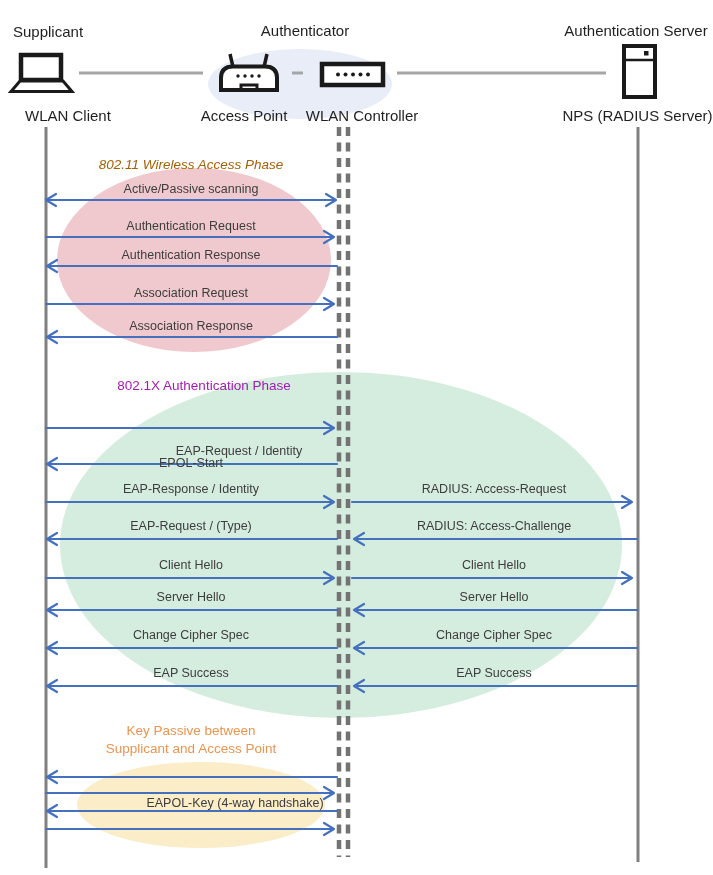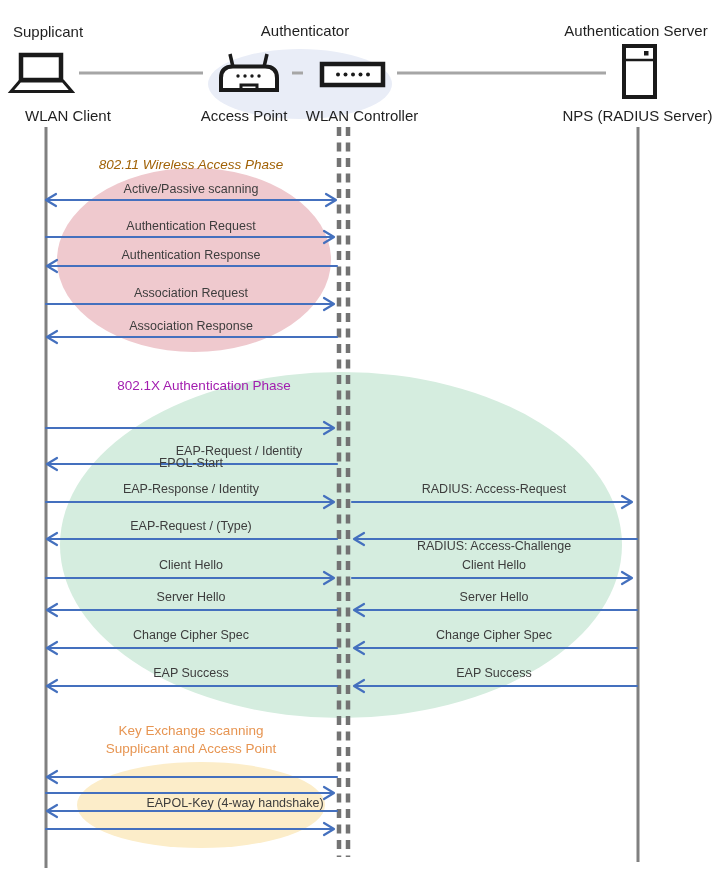--- a/index.html
+++ b/index.html
@@ -181,40 +181,40 @@
   <div class="lbl center" style="left:245px;top:22px;width:120px;">Authenticator</div>
   <div class="lbl center" style="left:536px;top:22px;width:200px;">Authentication Server</div>
 
   <div class="lbl" style="left:10px;top:107px;margin-left:15px;">WLAN Client</div>
   <div class="lbl center" style="left:184px;top:107px;width:120px;">Access Point</div>
   <div class="lbl center" style="left:292px;top:107px;width:140px;">WLAN Controller</div>
   <div class="lbl center" style="left:546px;top:107px;width:183px;">NPS (RADIUS Server)</div>
 
   <div class="phase-title" style="left: 45px; top: 156px; width: 292px; color: #a16207; font-style: italic;">802.11 Wireless Access Phase</div>
   <div class="phase-title" style="left: 58px; top: 377px; width: 292px; color: #a21caf;">802.1X Authentication Phase</div>
-  <div class="phase-title" style="left: 45px; top: 722px; width: 292px; color: rgb(231, 149, 82);">Key Exchange scanning</div>
+  <div class="phase-title" style="left: 45px; top: 722px; width: 292px; color: rgb(231, 149, 82);">Key Passive between</div>
   <div class="phase-title" style="left: 45px; top: 740px; width: 292px; color: rgb(231, 149, 82);">Supplicant and Access Point</div>
 
   <div class="msg" style="left:45px;top:181px;width:292px;">Active/Passive scanning</div>
   <div class="msg" style="left:45px;top:218px;width:292px;">Authentication Request</div>
   <div class="msg" style="left:45px;top:247px;width:292px;">Authentication Response</div>
   <div class="msg" style="left:45px;top:285px;width:292px;">Association Request</div>
   <div class="msg" style="left:45px;top:318px;width:292px;">Association Response</div>
 
   <div class="msg" style="left:45px;top:407px;width:292px;margin-top:48px;">EPOL-Start</div>
   <div class="msg" style="left:45px;top:443px;width:292px;margin-left:48px;">EAP-Request / Identity</div>
   <div class="msg" style="left:45px;top:481px;width:292px;">EAP-Response / Identity</div>
   <div class="msg" style="left:45px;top:518px;width:292px;">EAP-Request / (Type)</div>
   <div class="msg" style="left:45px;top:557px;width:292px;">Client Hello</div>
   <div class="msg" style="left:45px;top:589px;width:292px;">Server Hello</div>
   <div class="msg" style="left:45px;top:627px;width:292px;">Change Cipher Spec</div>
   <div class="msg" style="left:45px;top:665px;width:292px;">EAP Success</div>
 
   <div class="msg" style="left:352px;top:481px;width:284px;">RADIUS: Access-Request</div>
-  <div class="msg" style="left:352px;top:518px;width:284px;margin-top:20px;">RADIUS: Access-Challenge</div>
+  <div class="msg" style="left:352px;top:518px;width:284px;">RADIUS: Access-Challenge</div>
   <div class="msg" style="left:352px;top:557px;width:284px;">Client Hello</div>
   <div class="msg" style="left:352px;top:589px;width:284px;">Server Hello</div>
   <div class="msg" style="left:352px;top:627px;width:284px;">Change Cipher Spec</div>
   <div class="msg" style="left:352px;top:665px;width:284px;">EAP Success</div>
 
   <div class="msg" style="left:45px;top:795px;width:292px;margin-left:44px;">EAPOL-Key (4-way handshake)</div>
 
 </div>
 
 </body></html>

